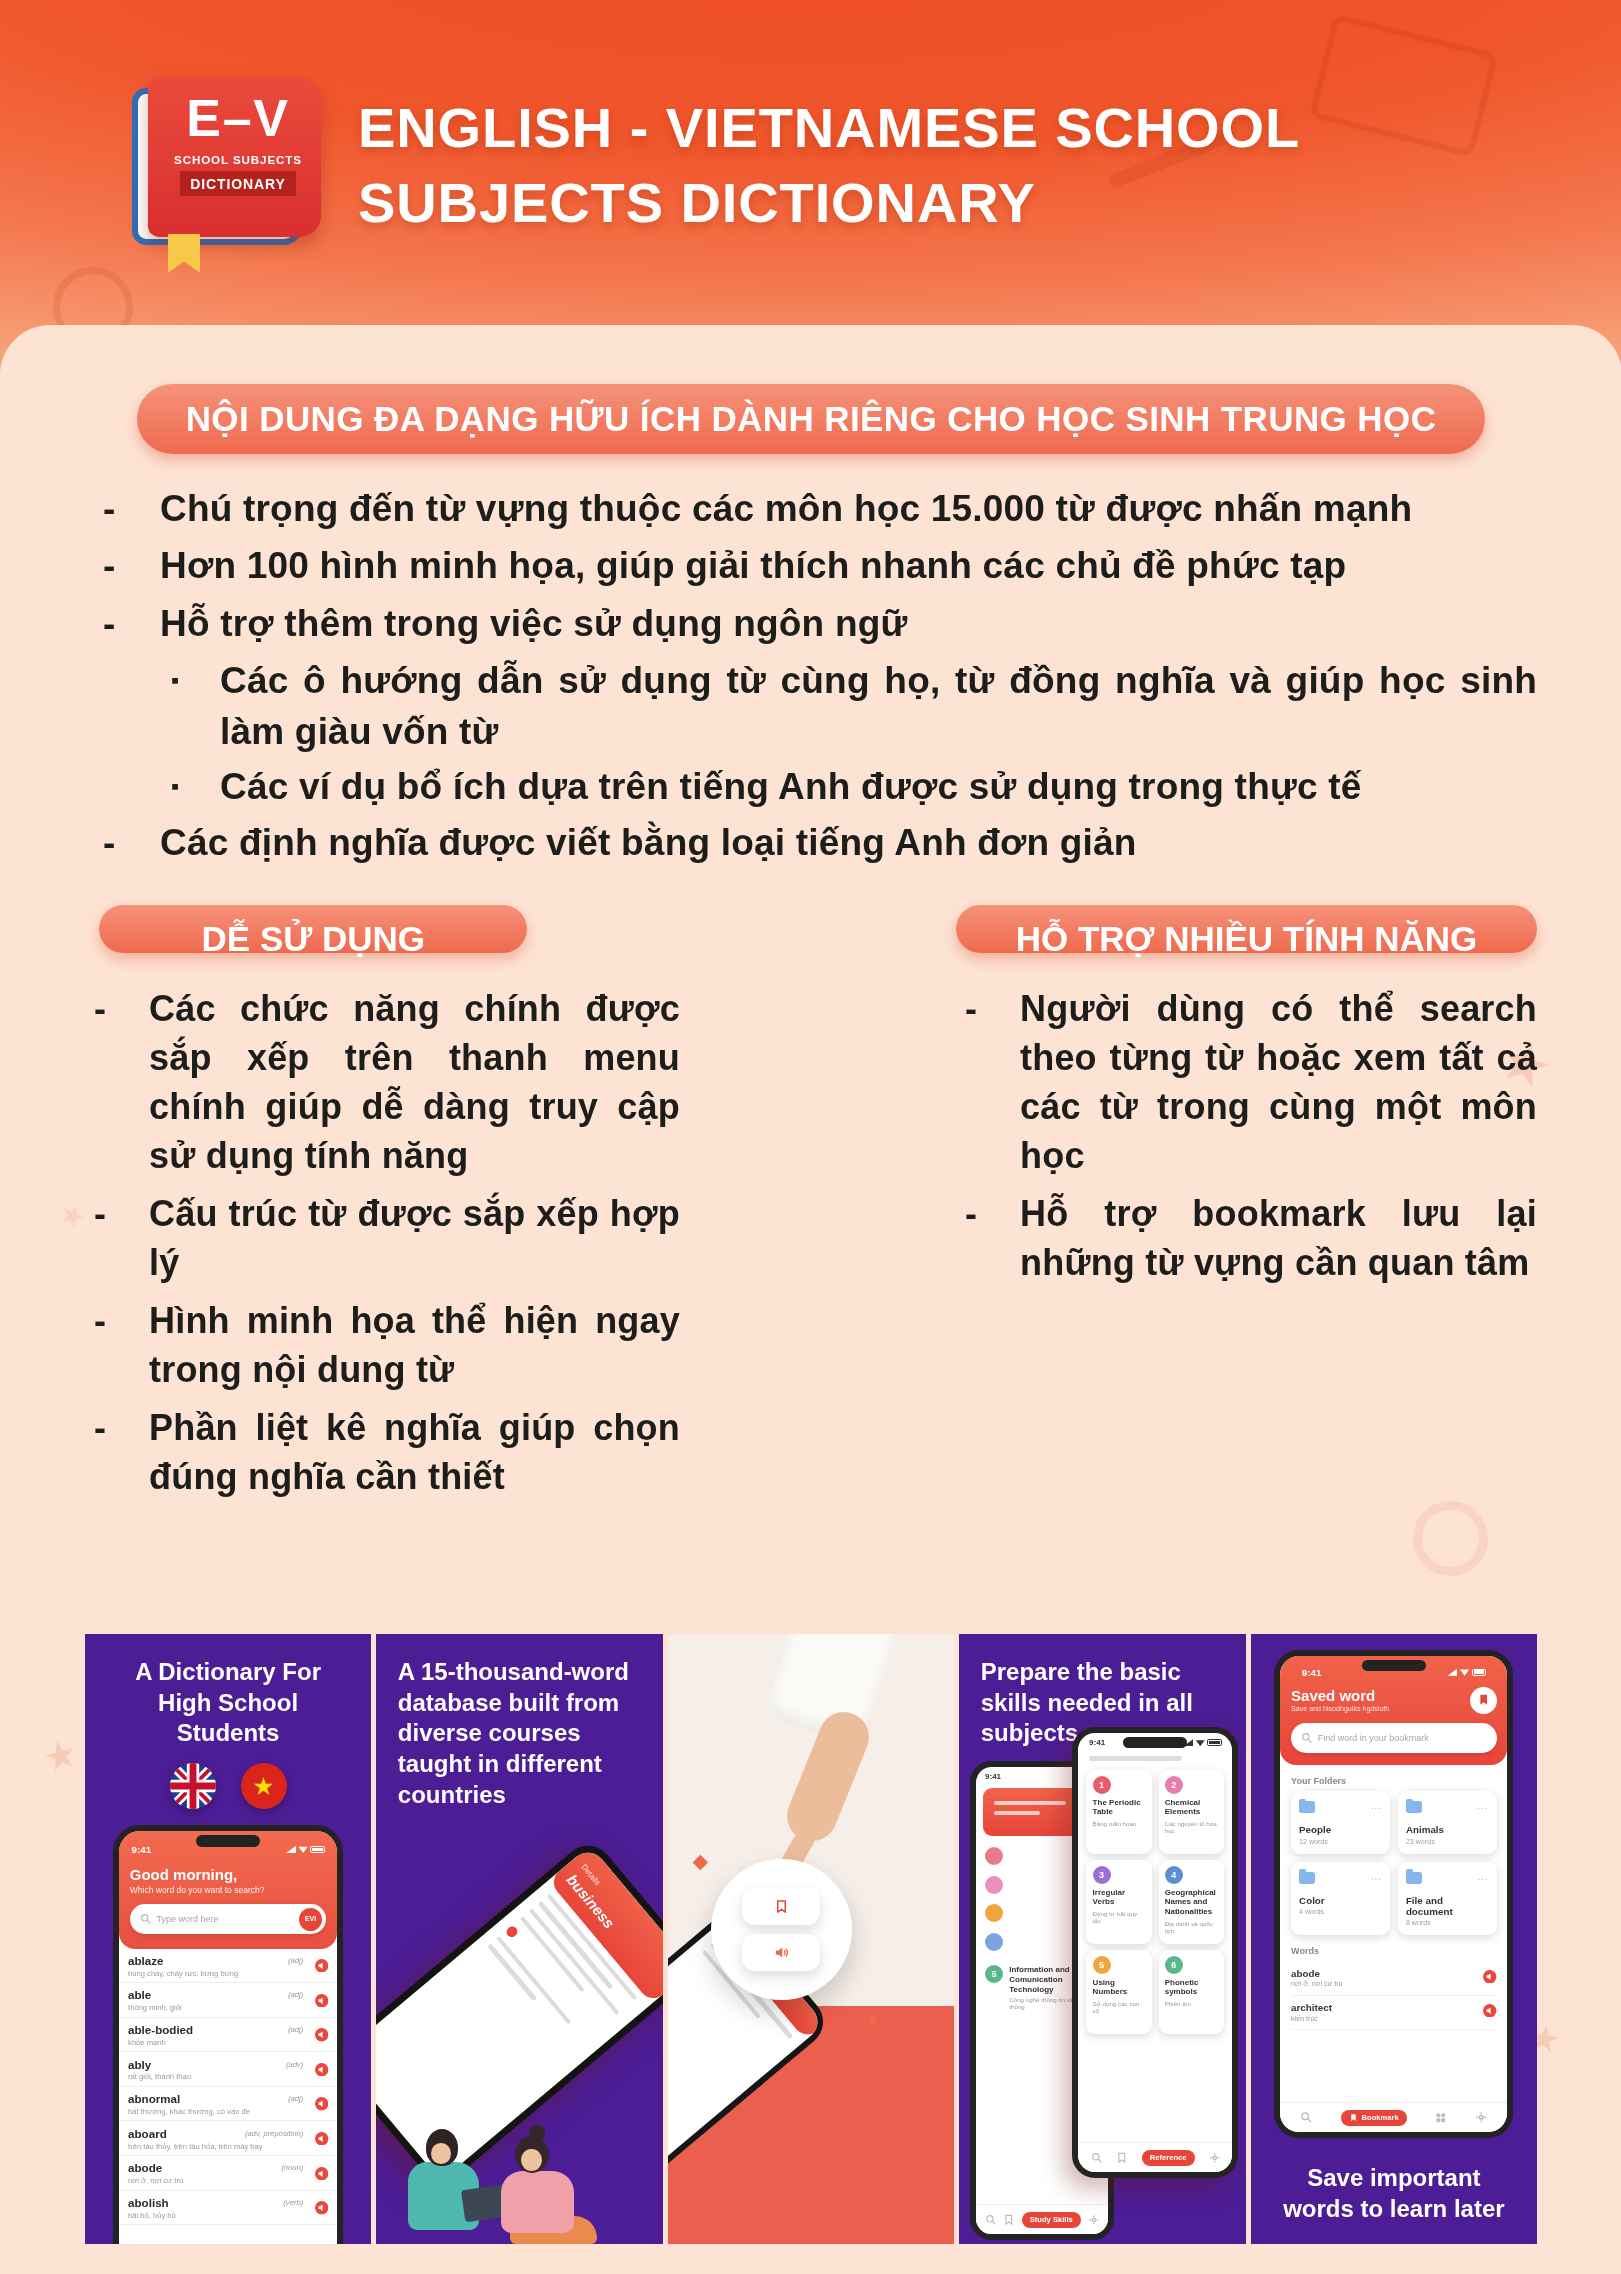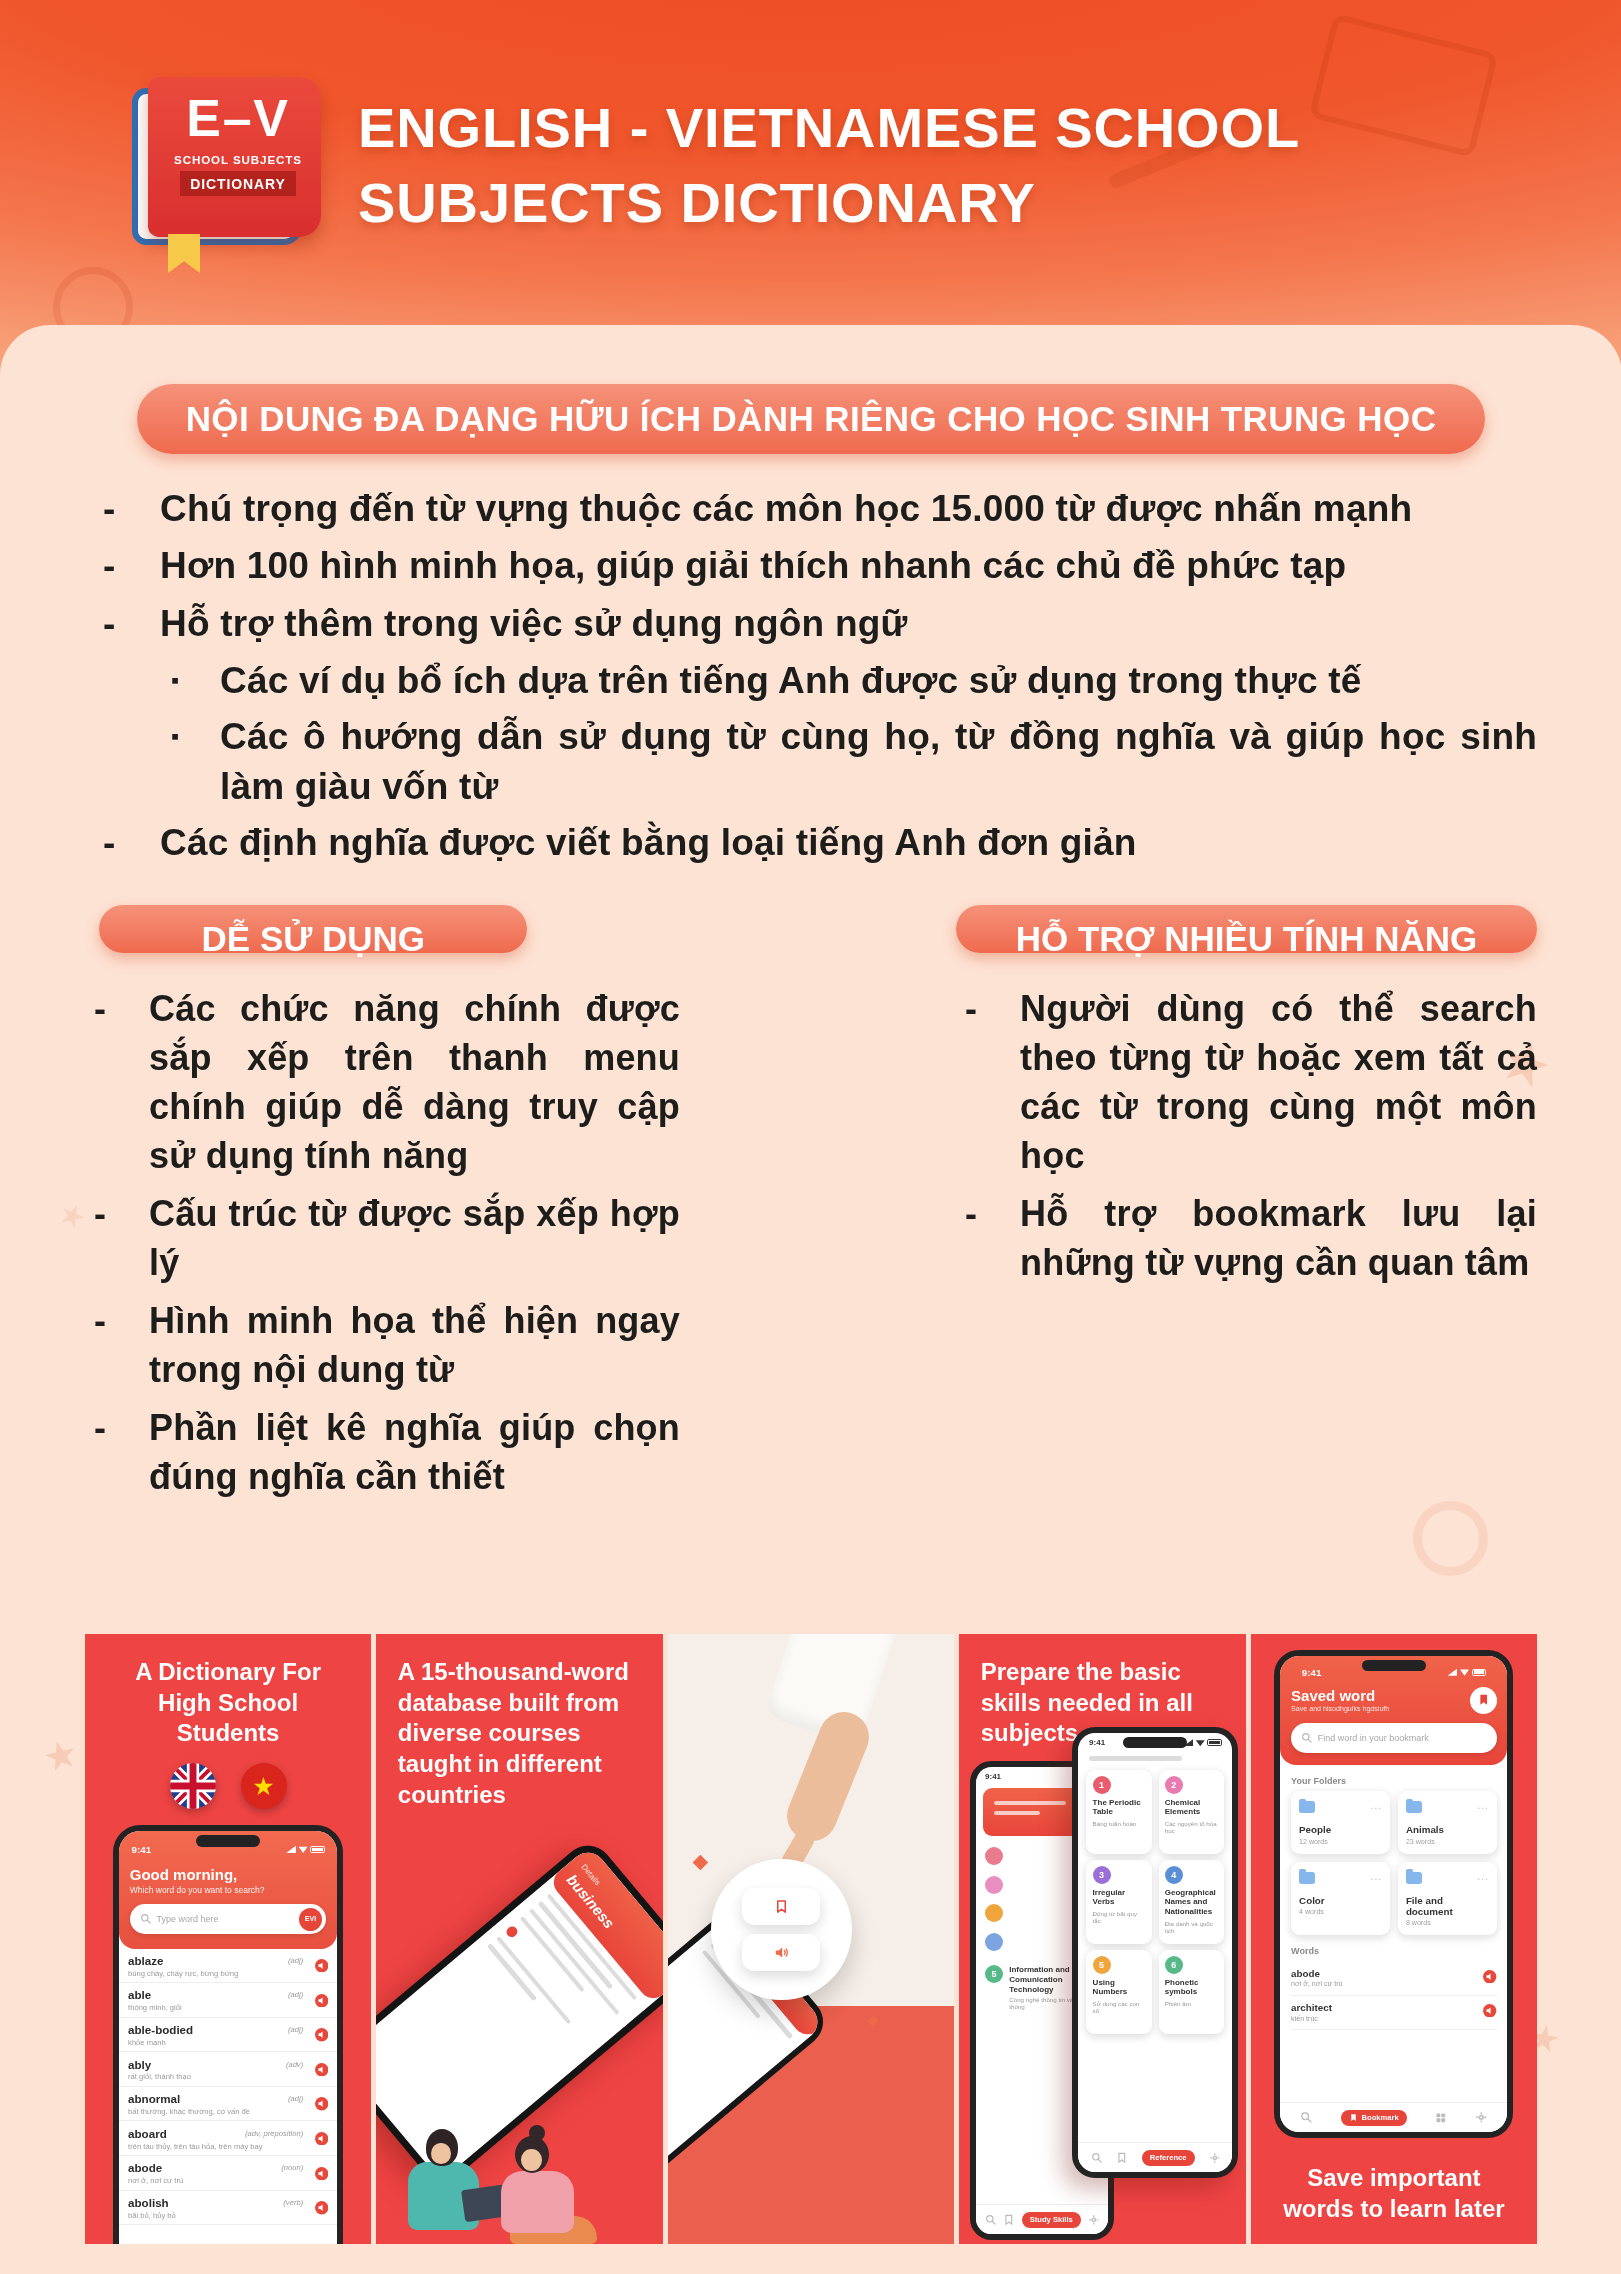--- a/index.html
+++ b/index.html
@@ -64,21 +64,21 @@
   .col-l{ width:595px; }
   .col-r{ width:581px; margin-left:auto; }
   .pill-small{ font-size:35px; height:48px; line-height:68px; margin-bottom:32px;}
   .col-l .pill-small{ width:428px; margin-left:14.3px;}
   .col-r .pill-small{ width:100%; }
   .twocol .b-item{ padding-left:64px; font-size:36px; margin-bottom:9px;}
   .twocol .b-item::before{ left:9px; }
 
   
   .strip{ position:absolute; left:85px; right:85px; bottom:30px; height:610px; display:flex; gap:5.3px;}
-  .panel{ flex:1 1 0; background:#ef4444; position:relative; overflow:hidden; color:#fff;}
+  .panel{ flex:1 1 0; background:#4c1d95; position:relative; overflow:hidden; color:#fff;}
   .p-caption{ font-weight:700; font-size:24px; line-height:1.28; padding:23px 21.4px 0;}
   .center{ text-align:center; }
 
   
   .phone{ background:#fff; border:6.2px solid #232323; position:relative;}
   .notch{ position:absolute; top:3.6px; left:50%; transform:translateX(-50%); width:64px; height:11.6px;
     background:#232323; border-radius:7.1px; z-index:5;}
   .statusbar{ display:flex; justify-content:space-between; align-items:center; font-size:9.8px;
     font-weight:700; padding:5.3px 10.7px 0;}
   .sb-ic{ display:flex; gap:2.7px; align-items:center;}
@@ -246,22 +246,22 @@
     <span class="d-star ds3"></span>
     <span class="d-star ds4"></span>
     <span class="d-ring"></span>
 
     <div class="pill banner-wide">NỘI DUNG ĐA DẠNG HỮU ÍCH DÀNH RIÊNG CHO HỌC SINH TRUNG HỌC</div>
 
     <ul class="bullets main-bullets">
       <li class="b-item"><span class="b-text">Chú trọng đến từ vựng thuộc các môn học 15.000 từ được nhấn mạnh</span></li>
       <li class="b-item"><span class="b-text">Hơn 100 hình minh họa, giúp giải thích nhanh các chủ đề phức tạp</span></li>
       <li class="b-item"><span class="b-text">Hỗ trợ thêm trong việc sử dụng ngôn ngữ</span></li>
+      <li class="b-item sub"><span class="b-text">Các ô hướng dẫn sử dụng từ cùng họ, từ đồng nghĩa và giúp học sinh làm giàu vốn từ</span></li>
       <li class="b-item sub"><span class="b-text">Các ví dụ bổ ích dựa trên tiếng Anh được sử dụng trong thực tế</span></li>
-      <li class="b-item sub"><span class="b-text">Các ô hướng dẫn sử dụng từ cùng họ, từ đồng nghĩa và giúp học sinh làm giàu vốn từ</span></li>
       <li class="b-item"><span class="b-text">Các định nghĩa được viết bằng loại tiếng Anh đơn giản</span></li>
     </ul>
 
     <div class="twocol">
       <div class="col-l">
         <div class="pill pill-small">DỄ SỬ DỤNG</div>
         <ul class="bullets">
 
         <li class="b-item"><span class="b-text">Các chức năng chính được sắp xếp trên thanh menu chính giúp dễ dàng truy cập sử dụng tính năng</span></li>
             <li class="b-item"><span class="b-text">Cấu trúc từ được sắp xếp hợp lý</span></li>

